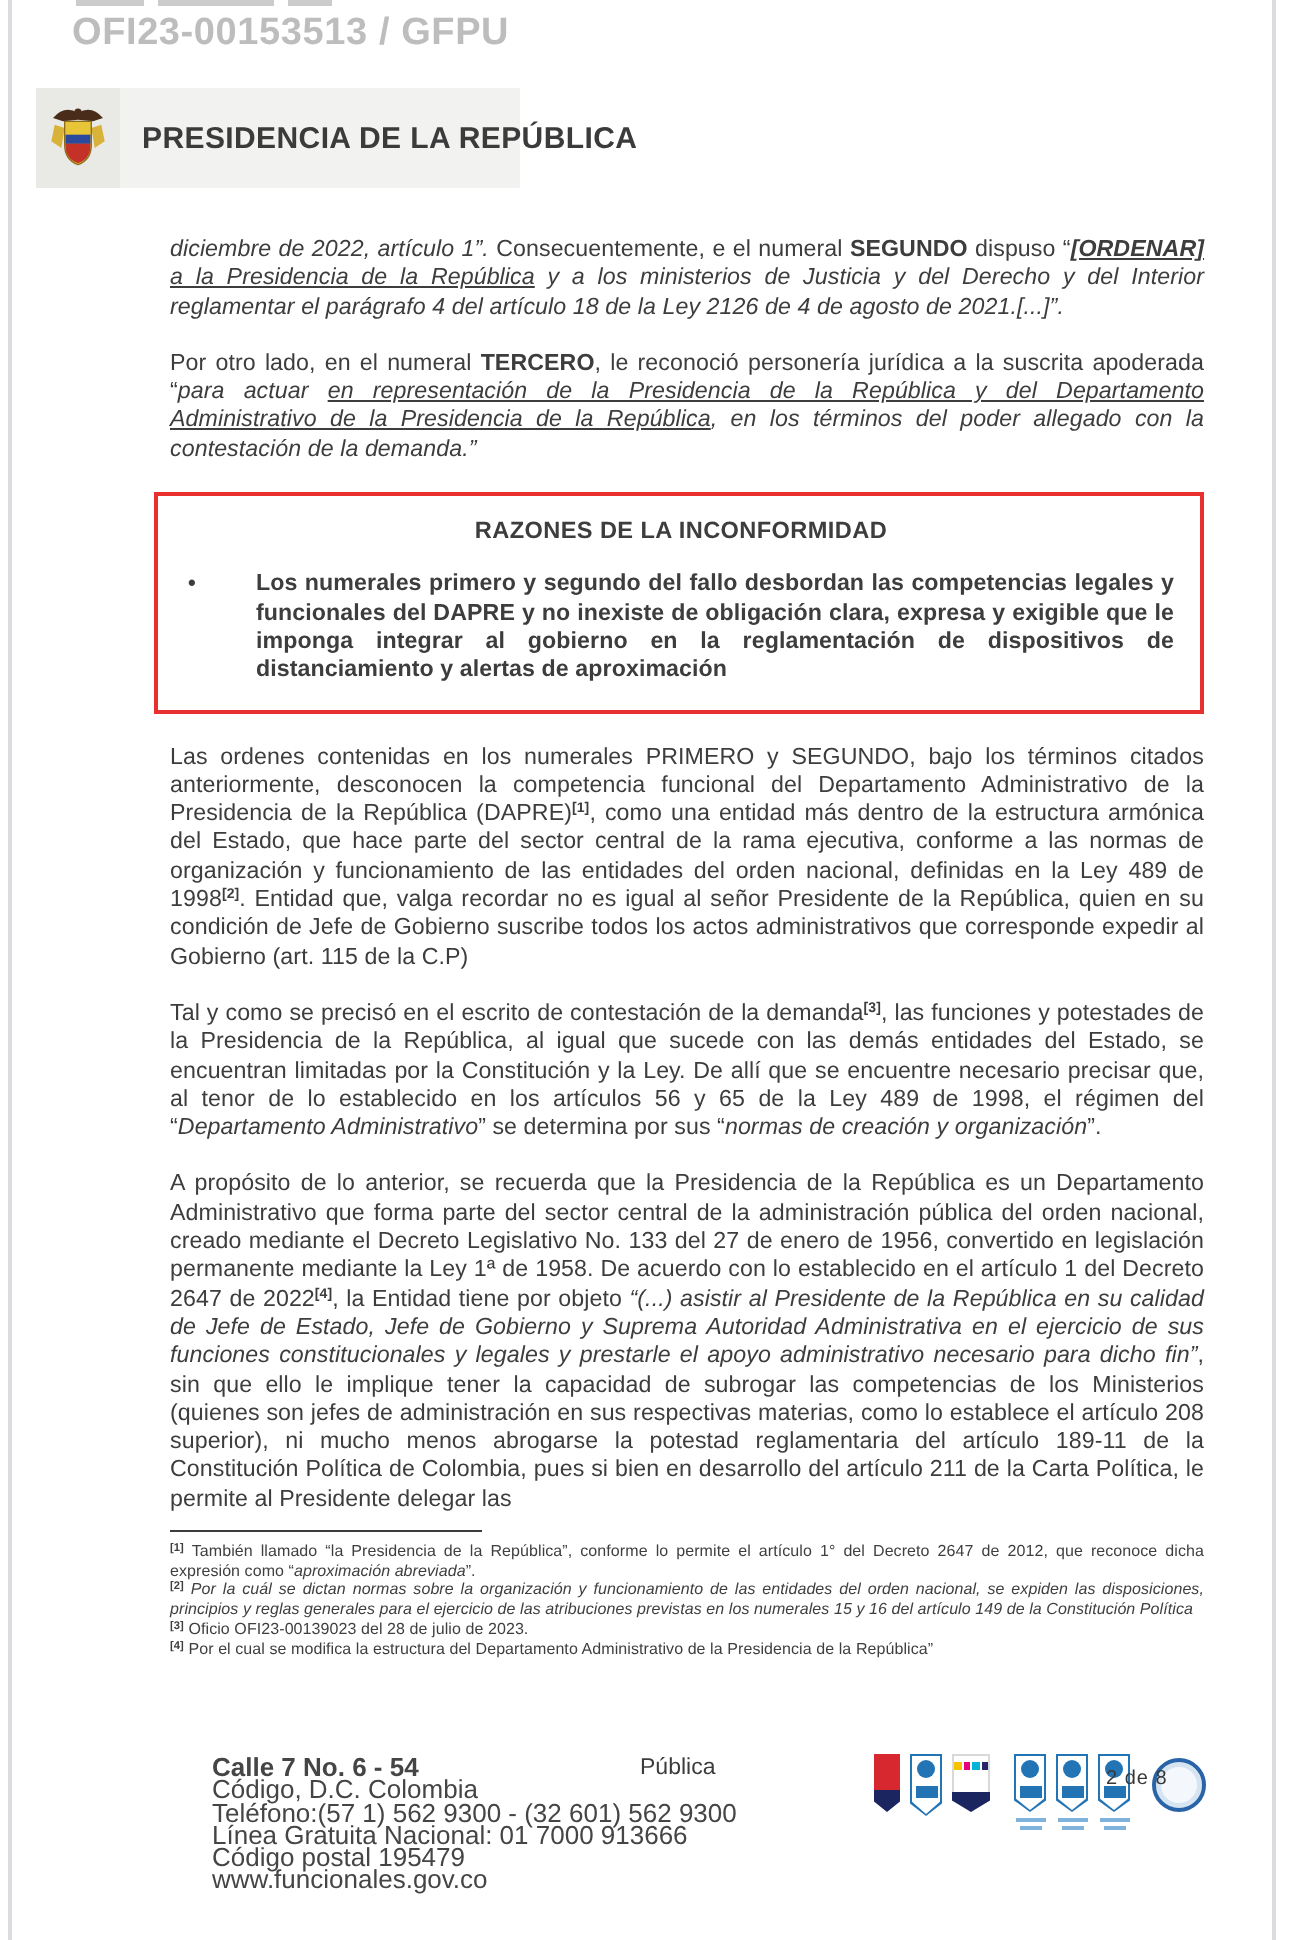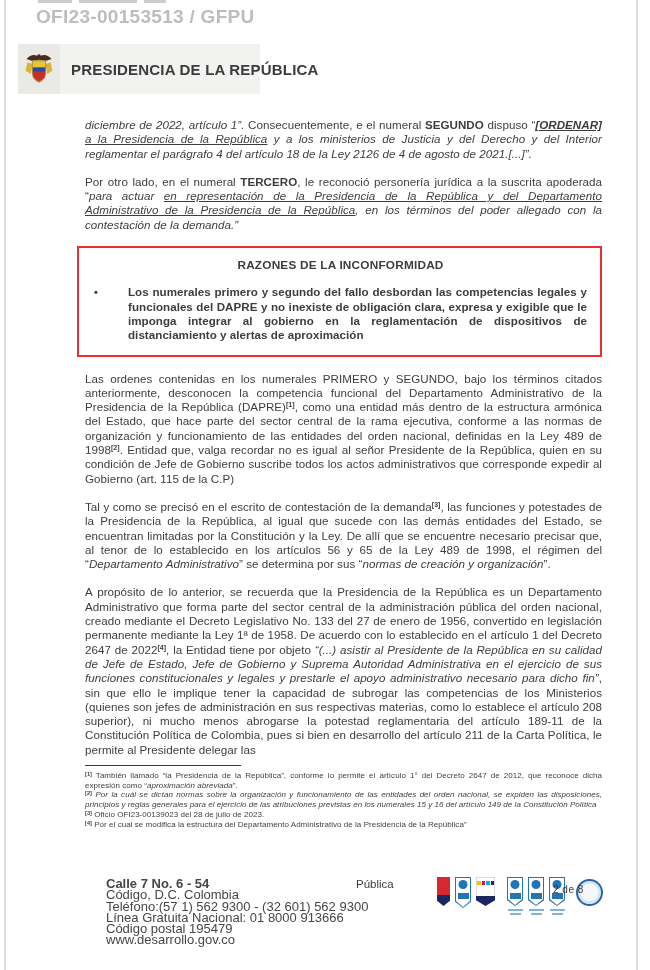--- a/index.html
+++ b/index.html
@@ -50,21 +50,21 @@
   .incon-title{text-align:center;font-weight:700;font-size:11.8px;margin:2px 0 13px;letter-spacing:.2px;}
   .incon-bullet{display:grid;grid-template-columns:12px 1fr;column-gap:22px;font-weight:700;}
   .bullet-dot{font-size:11px;line-height:14.3px;}
   .footnotes{margin-top:2px;}
   .fn-sep{width:156px;border-top:1.5px solid #3c3c3c;margin:0 0 5px;}
   .fn{font-size:8px;line-height:9.7px;text-align:justify;margin:0;color:#3f3f3f;}
   .fn sup{font-size:5.6px;font-weight:700;line-height:0;vertical-align:2.5px;}
   
   .addr{position:absolute;left:106px;top:878px;font-size:13px;line-height:11.3px;color:#454545;}
   .addr .first{font-weight:700;}
-  .classification{position:absolute;left:320px;top:878px;font-size:11.5px;color:#3c3c3c;margin-left:36px;}
+  .classification{position:absolute;left:320px;top:878px;font-size:11.5px;color:#3c3c3c;}
   .page-num{position:absolute;left:553px;top:884px;font-size:10px;color:#383838;letter-spacing:.5px;}
   .badges{position:absolute;left:437px;top:877px;display:flex;align-items:flex-start;gap:5px;}
   .bcol{display:flex;flex-direction:column;align-items:center;}
   .badge{position:relative;flex:0 0 auto;}
   .gptw{width:13px;height:29px;clip-path:polygon(0 0,100% 0,100% 82%,50% 100%,0 82%);}
   .gptw .top{height:18px;background:var(--badge-red);}
   .gptw .bot{height:11px;background:var(--badge-navy);}
   .shield{width:16px;height:31px;background:var(--badge-blue);clip-path:polygon(0 0,100% 0,100% 80%,50% 100%,0 80%);}
   .shield .inner{position:absolute;left:1px;right:1px;top:1px;bottom:1px;background:#fff;clip-path:polygon(0 0,100% 0,100% 79%,50% 100%,0 79%);}
   .shield .circ{position:absolute;top:3px;left:50%;transform:translateX(-50%);width:9px;height:9px;border-radius:50%;background:var(--badge-blue);}
@@ -137,23 +137,23 @@
       <p class="fn"><sup>[2]</sup><span> </span><span><span class="i">Por la cuál se dictan normas sobre la organización y funcionamiento de las entidades del orden nacional, se expiden las disposiciones, principios y reglas generales para el ejercicio de las atribuciones previstas en los numerales 15 y 16 del artículo 149 de la Constitución Política</span></span></p>
       <p class="fn"><sup>[3]</sup><span> </span><span><span>Oficio OFI23-00139023 del 28 de julio de 2023.</span></span></p>
       <p class="fn"><sup>[4]</sup><span>  </span><span><span>Por el cual se modifica la estructura del Departamento Administrativo de la Presidencia de la República”</span></span></p>
     </div>
   </div>
 
   <div class="addr">
     <div class="first">Calle 7 No. 6 - 54</div>
     <div>Código, D.C. Colombia</div>
     <div>Teléfono:(57 1) 562 9300 - (32 601) 562 9300</div>
-    <div>Línea Gratuita Nacional: 01 8000 913666</div>
+    <div>Línea Gratuita Nacional: 01 7000 913666</div>
     <div>Código postal 195479</div>
-    <div>www.desarrollo.gov.co</div>
+    <div>www.funcionales.gov.co</div>
   </div>
 
   <div class="classification">Pública</div>
 
   <div class="badges">
     <div class="badge gptw">
       <div class="top"></div>
         <div class="bot"></div>
     </div>
     <div class="badge shield">

